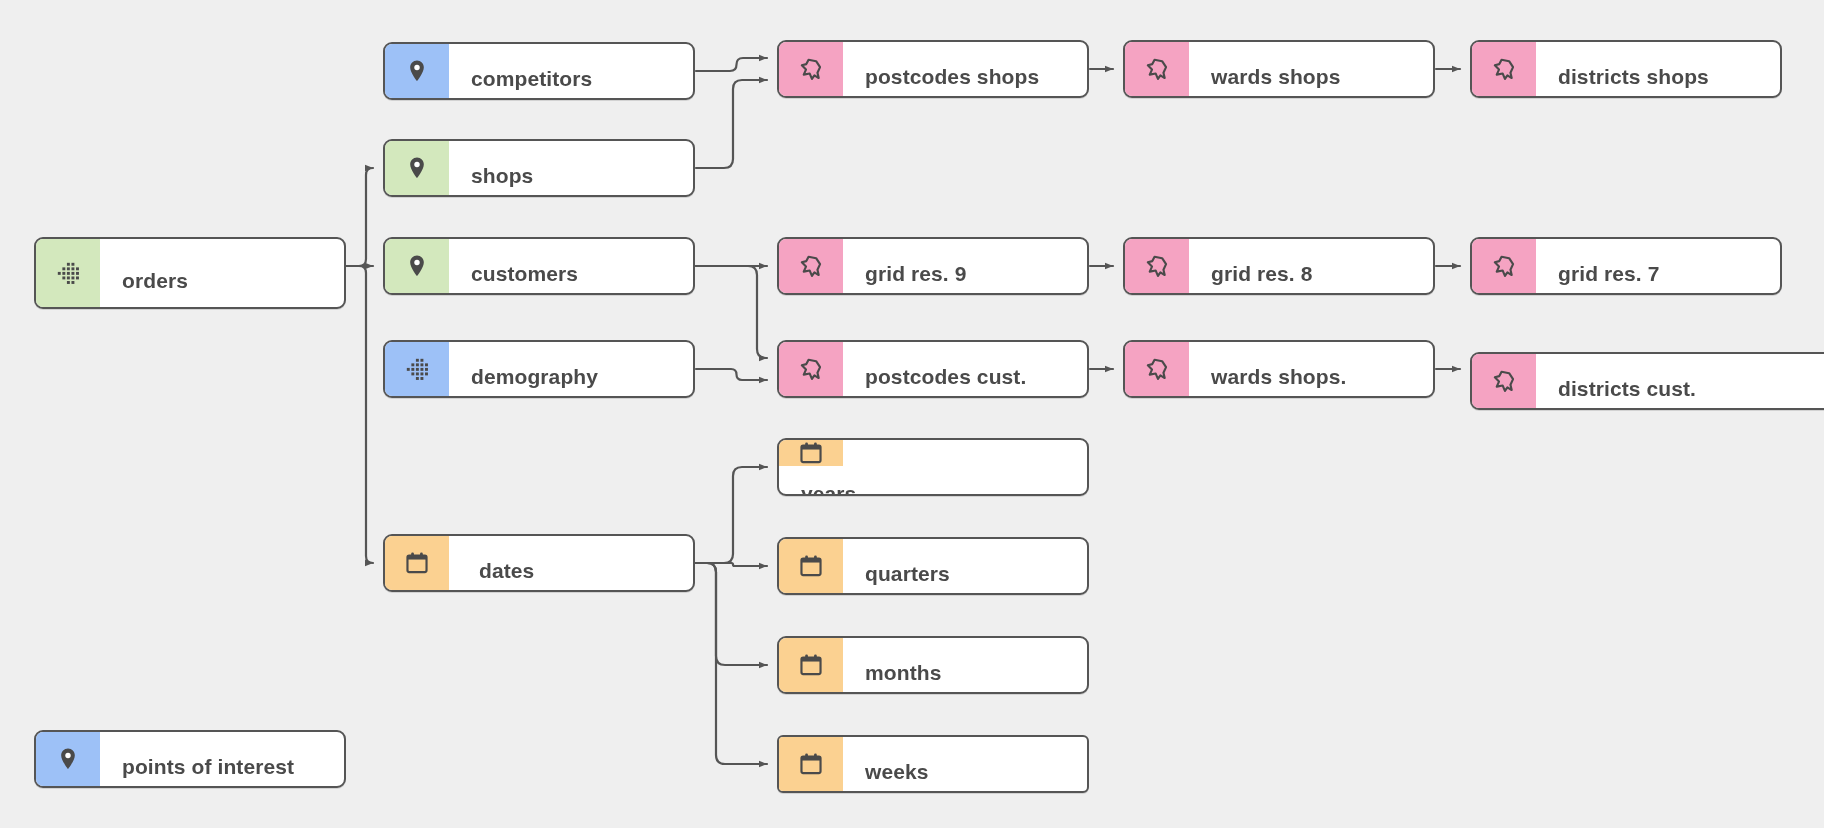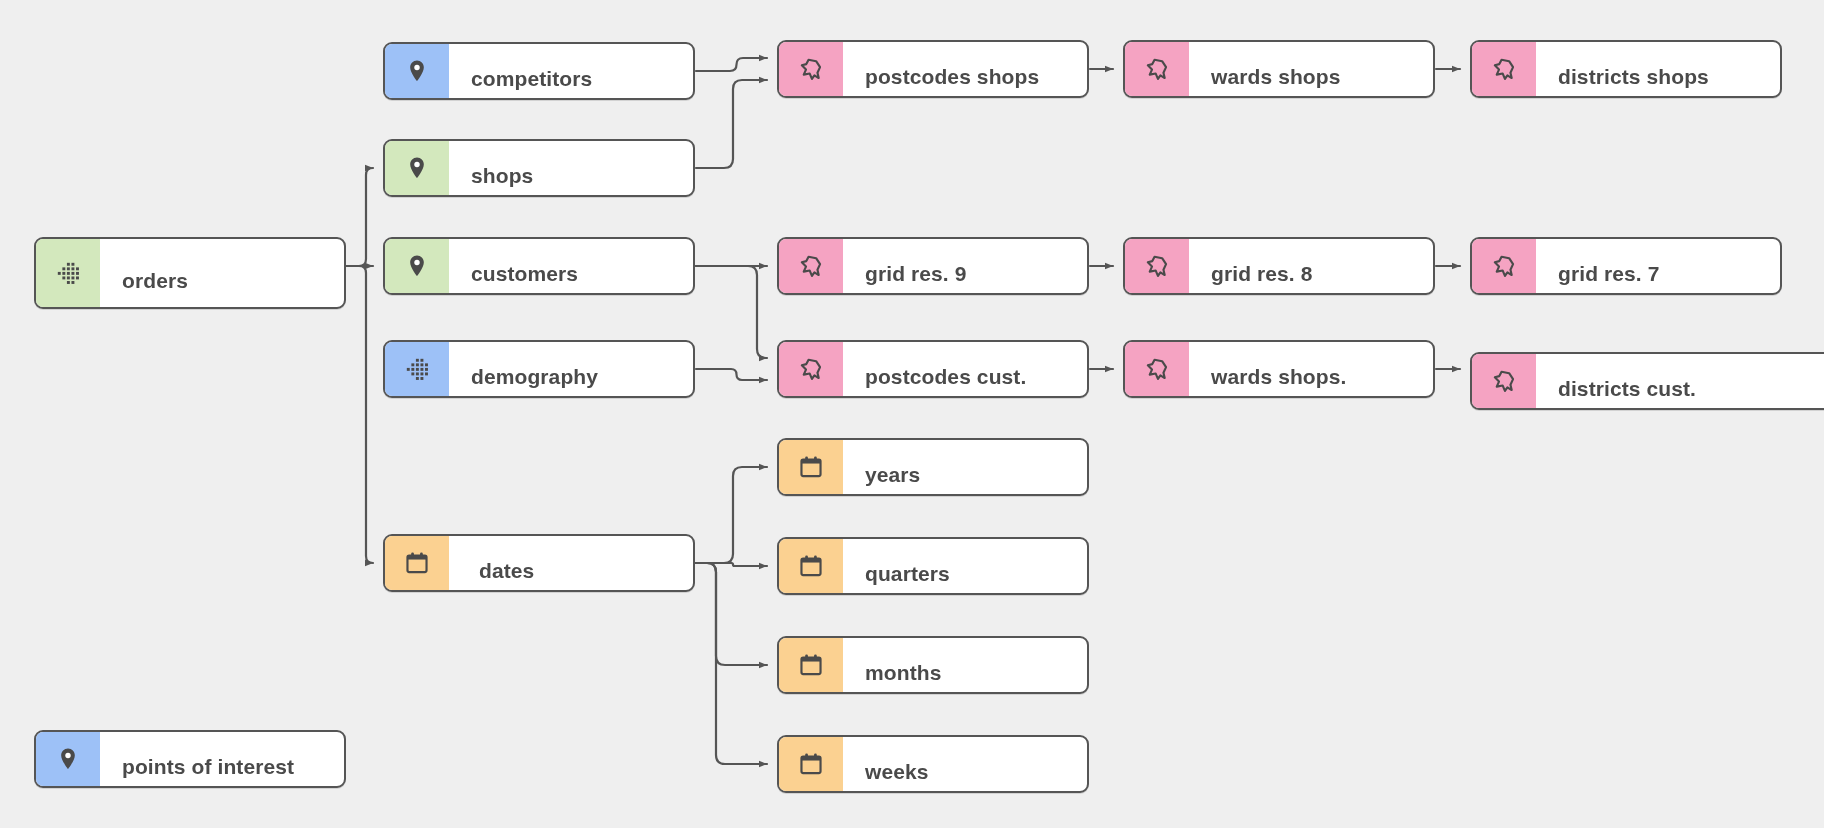--- a/index.html
+++ b/index.html
@@ -240,21 +240,21 @@
         <div class="node-label">wards shops.</div>
       </div>
       <div class="node" style="left: 1470px; top: 352px; width: 372px; height: 58px; justify-content: space-between;">
         <div class="node-icon ic-pink">
           <svg width="27" height="27" viewBox="0 0 24 24">
             <path d="M9.4 3.3 L16.1 4.6 L19.6 9.9 L17.3 14.9 L18.4 19.6 L14.6 17.2 L12.4 20.4 L10.4 15.6 L5.1 16.6 L7.1 12.1 L3.4 8.3 L7.4 7.2 Z" fill="none" stroke="#4a4a4a" stroke-width="1.9" stroke-linejoin="round"></path>
           </svg>
         </div>
         <div class="node-label">districts cust.</div>
       </div>
-      <div class="node" style="left: 777px; top: 438px; width: 312px; height: 58px;">
+      <div class="node" style="left: 777px; top: 438px; width: 312px; height: 58px; flex-direction: column;">
         <div class="node-icon ic-orange">
           <svg width="26" height="26" viewBox="0 0 24 24">
             <rect x="3.2" y="5.2" width="17.6" height="15.2" rx="1.6" fill="none" stroke="#4a4a4a" stroke-width="2"></rect>
             <rect x="3.2" y="5.2" width="17.6" height="3.6" fill="#4a4a4a"></rect>
             <rect x="6.6" y="2.4" width="2.6" height="4.4" rx="1.2" fill="#4a4a4a"></rect>
             <rect x="14.8" y="2.4" width="2.6" height="4.4" rx="1.2" fill="#4a4a4a"></rect>
           </svg>
         </div>
         <div class="node-label">years</div>
       </div>
@@ -273,21 +273,21 @@
         <div class="node-icon ic-orange">
           <svg width="26" height="26" viewBox="0 0 24 24">
             <rect x="3.2" y="5.2" width="17.6" height="15.2" rx="1.6" fill="none" stroke="#4a4a4a" stroke-width="2"></rect>
             <rect x="3.2" y="5.2" width="17.6" height="3.6" fill="#4a4a4a"></rect>
             <rect x="6.6" y="2.4" width="2.6" height="4.4" rx="1.2" fill="#4a4a4a"></rect>
             <rect x="14.8" y="2.4" width="2.6" height="4.4" rx="1.2" fill="#4a4a4a"></rect>
           </svg>
         </div>
         <div class="node-label">months</div>
       </div>
-      <div class="node" style="left: 777px; top: 735px; width: 312px; height: 58px;">
+      <div class="node" style="left: 777px; top: 735px; width: 312px; height: 58px; border-radius: 6px;">
         <div class="node-icon ic-orange">
           <svg width="26" height="26" viewBox="0 0 24 24">
             <rect x="3.2" y="5.2" width="17.6" height="15.2" rx="1.6" fill="none" stroke="#4a4a4a" stroke-width="2"></rect>
             <rect x="3.2" y="5.2" width="17.6" height="3.6" fill="#4a4a4a"></rect>
             <rect x="6.6" y="2.4" width="2.6" height="4.4" rx="1.2" fill="#4a4a4a"></rect>
             <rect x="14.8" y="2.4" width="2.6" height="4.4" rx="1.2" fill="#4a4a4a"></rect>
           </svg>
         </div>
         <div class="node-label">weeks</div>
       </div>

